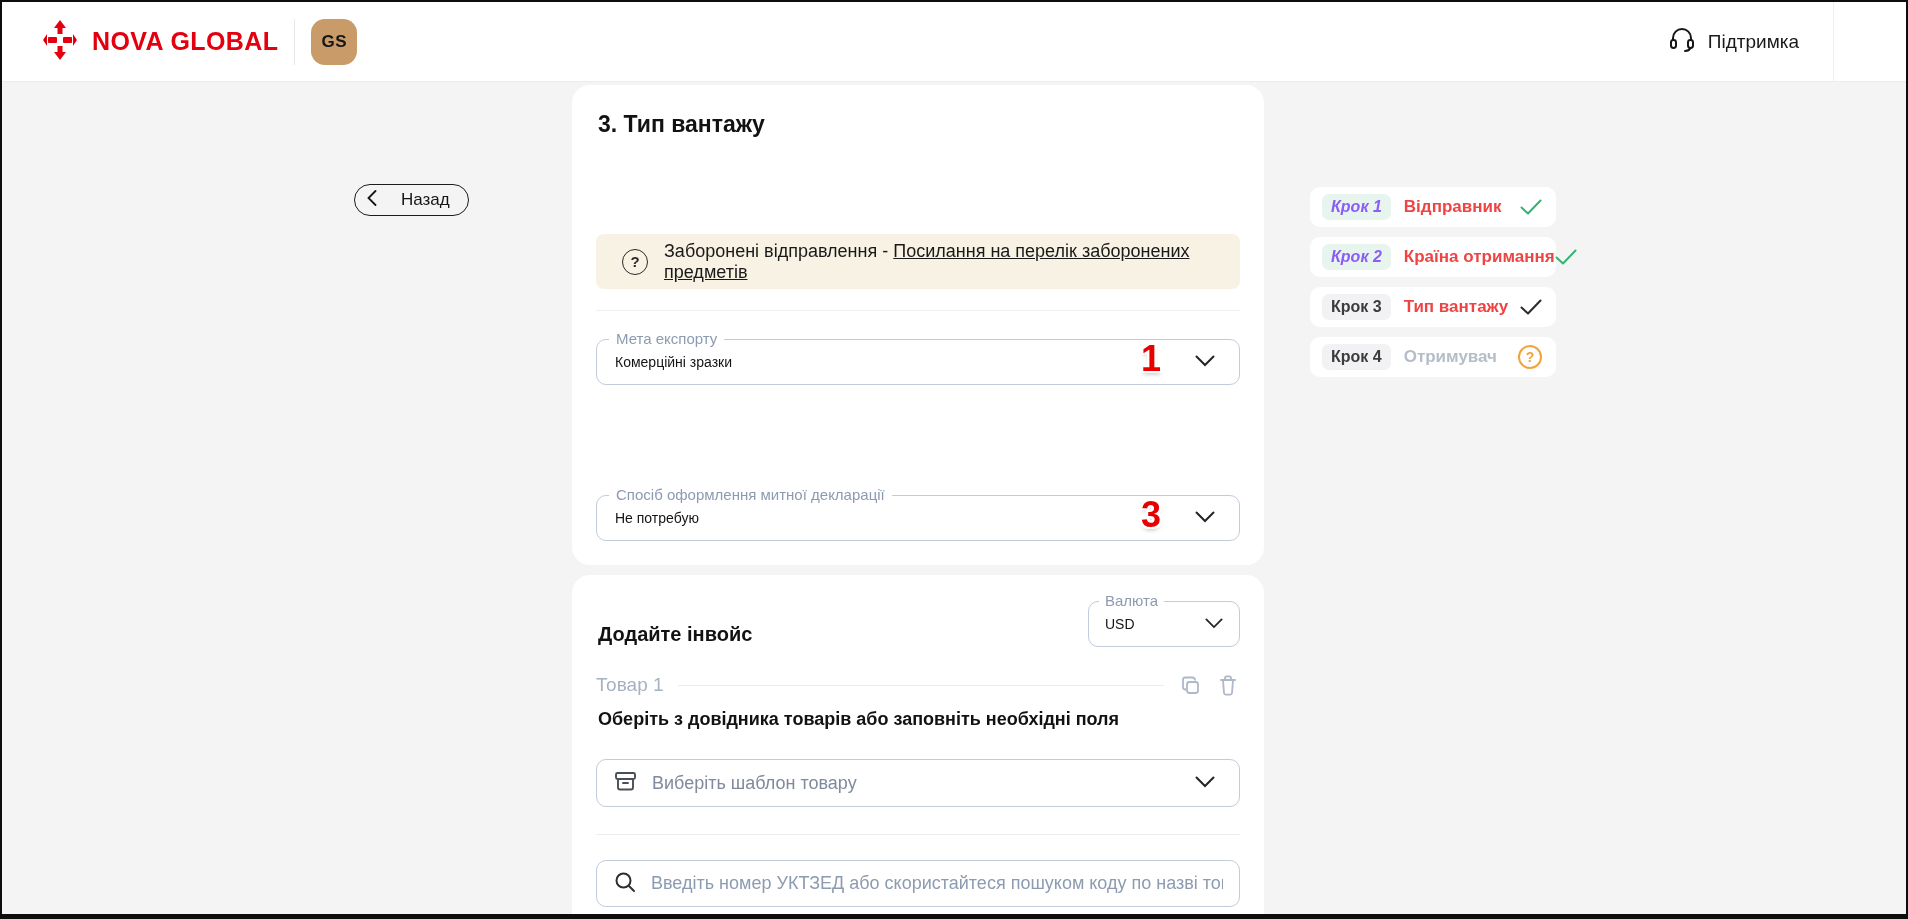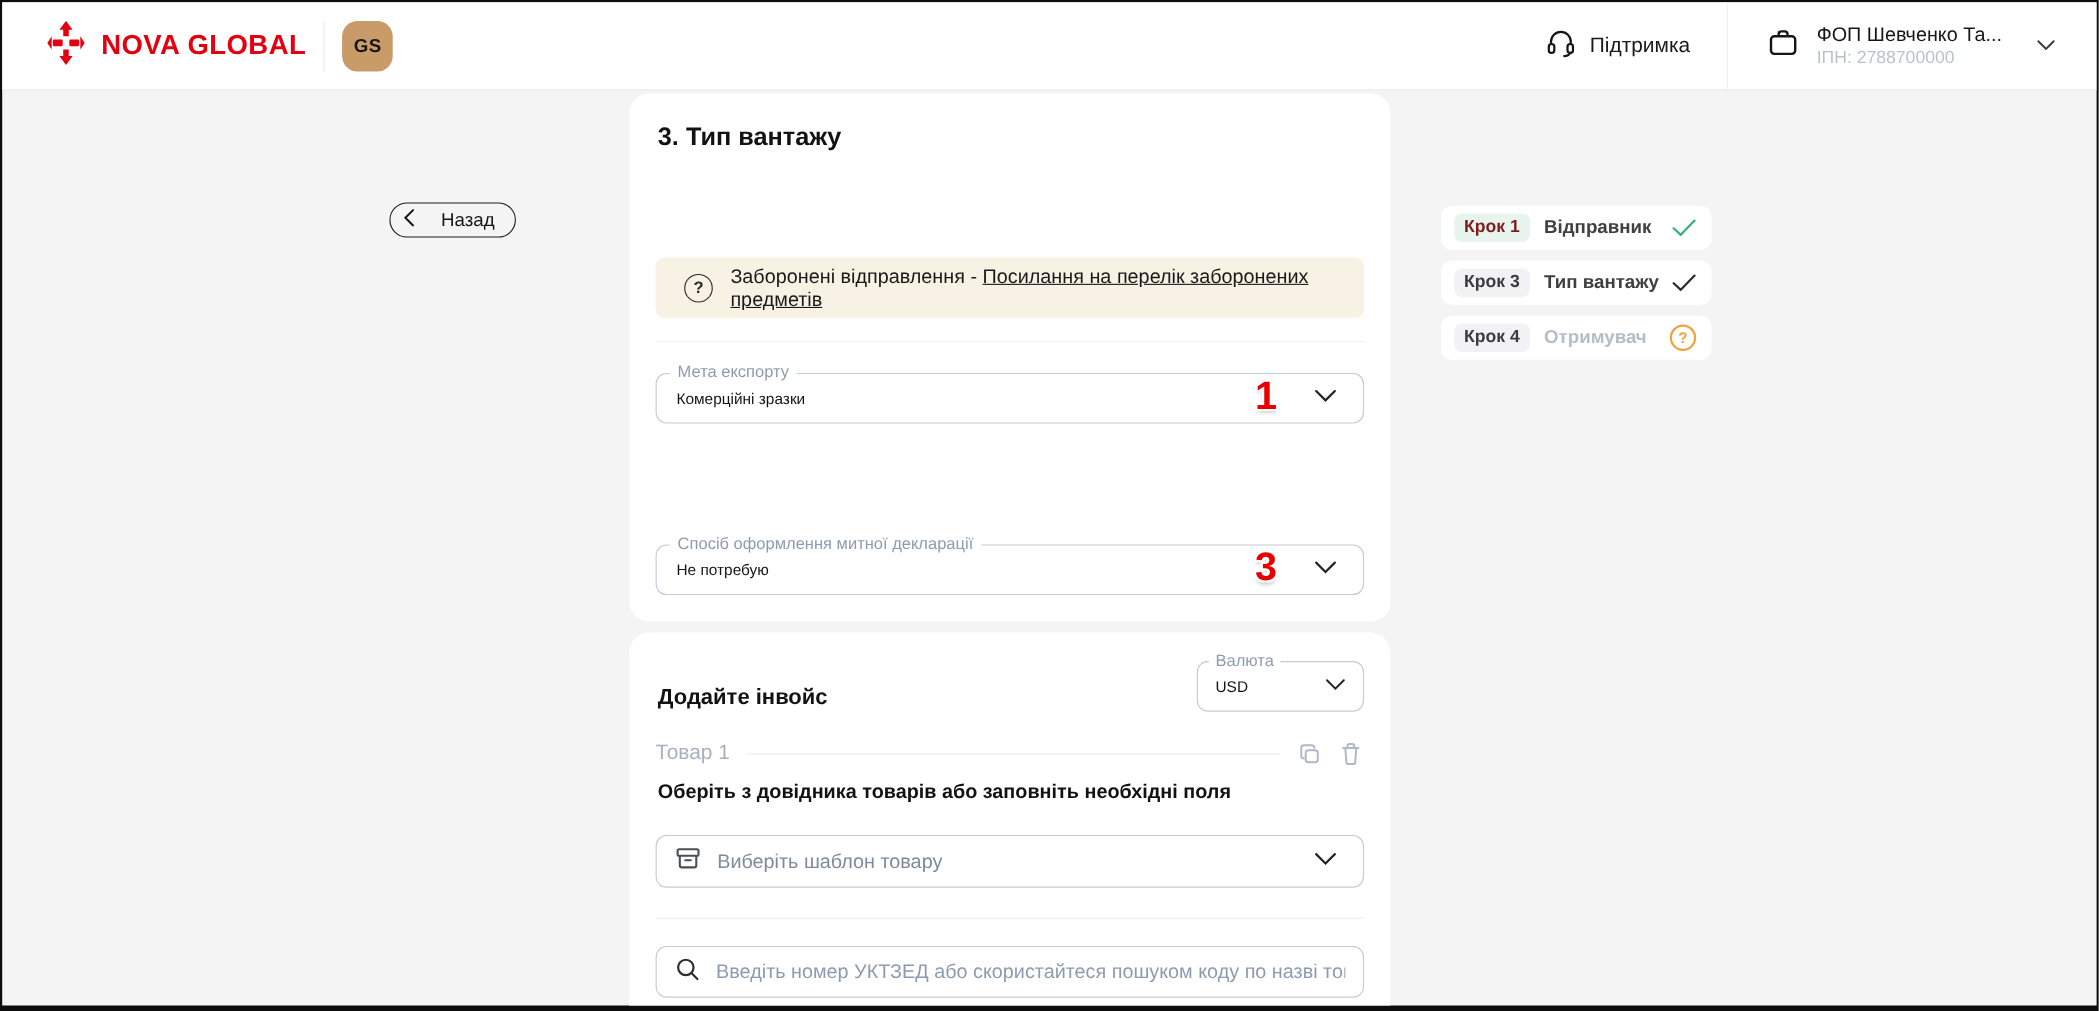--- a/index.html
+++ b/index.html
@@ -72,23 +72,23 @@
   .card2 .hdiv2 { position:absolute; left:24px; right:24px; top:259px; height:1px; background:#ededef; }
 
   .search-field { position:absolute; left:24px; right:24px; top:285px; height:47px; border:1px solid #c2cbda; border-radius:10px; display:flex; align-items:center; padding:0 16px; gap:14px; background:#fff; }
   .search-field input { border:none; outline:none; flex:1; font-size:18px; font-family:"Liberation Sans", sans-serif; color:#141414; background:transparent; }
   .search-field input::placeholder { color:#8d9bb0; }
 
   
   .steps { position:absolute; left:1308px; top:185px; width:246px; display:flex; flex-direction:column; gap:10px; }
   .step-card { height:40px; background:#fff; border-radius:10px; display:flex; align-items:center; padding:0 14px 0 12px; }
   .step-badge { padding:4px 9px; border-radius:7px; font-size:16px; font-weight:700; white-space:nowrap; }
-  .step-badge.green { background:#e7f5ee; color:#7f1d1d; }
+  .step-badge.green { background:#e7f5ee; color:#8b5cf6;font-style:italic; }
   .step-badge.gray { background:#f2f2f4; color:#3c3c3e; }
-  .step-title { margin-left:13px; font-size:17px; font-weight:700; color:#404040; white-space:nowrap; }
+  .step-title { margin-left:13px; font-size:17px; font-weight:700; color:#ef4444; white-space:nowrap; }
   .step-title.pending { color:#b5bdc9; }
   .step-status { margin-left:auto; display:flex; align-items:center; }
   .q-orange { width:24px; height:24px; border:2px solid #f0a33b; border-radius:50%; display:flex; align-items:center; justify-content:center; color:#f0a33b; font-size:14px; font-weight:700; }
 </style>
 </head>
 <body>
 
 <div class="screen">
 
   <div class="header">
@@ -116,37 +116,20 @@
           <svg width="28" height="28" viewBox="0 0 28 28" fill="none" stroke="#161616" stroke-width="2" stroke-linecap="round">
             <path d="M5 16 v-3 a9 9 0 0 1 18 0 v3"></path>
             <rect x="3" y="15" width="5" height="8" rx="2.4" fill="#fff"></rect>
             <rect x="20" y="15" width="5" height="8" rx="2.4" fill="#fff"></rect>
             <path d="M22.5 23 q-1.5 3 -5.5 3"></path>
           </svg>
         </span>
         <span>Підтримка</span>
       </div>
       <div class="hdr-sep"></div>
-      <div class="account">
-        <span>
-          <svg width="32" height="32" viewBox="0 0 32 32" fill="none" stroke="#161616" stroke-width="2.2" stroke-linejoin="round">
-            <rect x="5" y="10" width="22" height="16" rx="3"></rect>
-            <path d="M12 10 v-2 a2.5 2.5 0 0 1 2.5-2.5 h3 a2.5 2.5 0 0 1 2.5 2.5 v2"></path>
-          </svg>
-        </span>
-        <div class="account-lines">
-          <span class="account-name">ФОП Шевченко Та...</span>
-          <span class="account-id">ІПН: 2788700000</span>
-        </div>
-        <span class="chev">
-          <svg width="16" height="10" viewBox="0 0 16 10" fill="none" stroke="#3a3a3a" stroke-width="1.8" stroke-linecap="round">
-              <path d="M1 1.5 L8 8.5 L15 1.5"></path>
-            </svg>
-        </span>
-      </div>
     </div>
   </div>
 
   <button class="back-btn">
     <span>
       <svg width="10" height="16" viewBox="0 0 10 16" fill="none" stroke="#161616" stroke-width="1.8" stroke-linecap="round">
           <path d="M8.5 1 L1.5 8 L8.5 15"></path>
         </svg>
     </span>
     <span>Назад</span>
@@ -269,20 +252,29 @@
     <div class="step-card">
       <span class="step-badge green">Крок 1</span>
       <span class="step-title">Відправник</span>
       <span class="step-status">
         <svg width="22" height="16" viewBox="0 0 22 16" fill="none" stroke="#33b373" stroke-width="2" stroke-linecap="round" stroke-linejoin="round">
             <path d="M1.5 8.5 L8 14.5 L20.5 1.5"></path>
           </svg>
       </span>
     </div>
 
+    <div class="step-card">
+      <span class="step-badge green">Крок 2</span>
+      <span class="step-title">Країна отримання</span>
+      <span class="step-status">
+        <svg width="22" height="16" viewBox="0 0 22 16" fill="none" stroke="#33b373" stroke-width="2" stroke-linecap="round" stroke-linejoin="round">
+            <path d="M1.5 8.5 L8 14.5 L20.5 1.5"></path>
+          </svg>
+      </span>
+    </div>
 
     <div class="step-card">
       <span class="step-badge gray">Крок 3</span>
       <span class="step-title">Тип вантажу</span>
       <span class="step-status">
         <svg width="22" height="16" viewBox="0 0 22 16" fill="none" stroke="#2b2b2b" stroke-width="2" stroke-linecap="round" stroke-linejoin="round">
             <path d="M1.5 8.5 L8 14.5 L20.5 1.5"></path>
           </svg>
       </span>
     </div>

